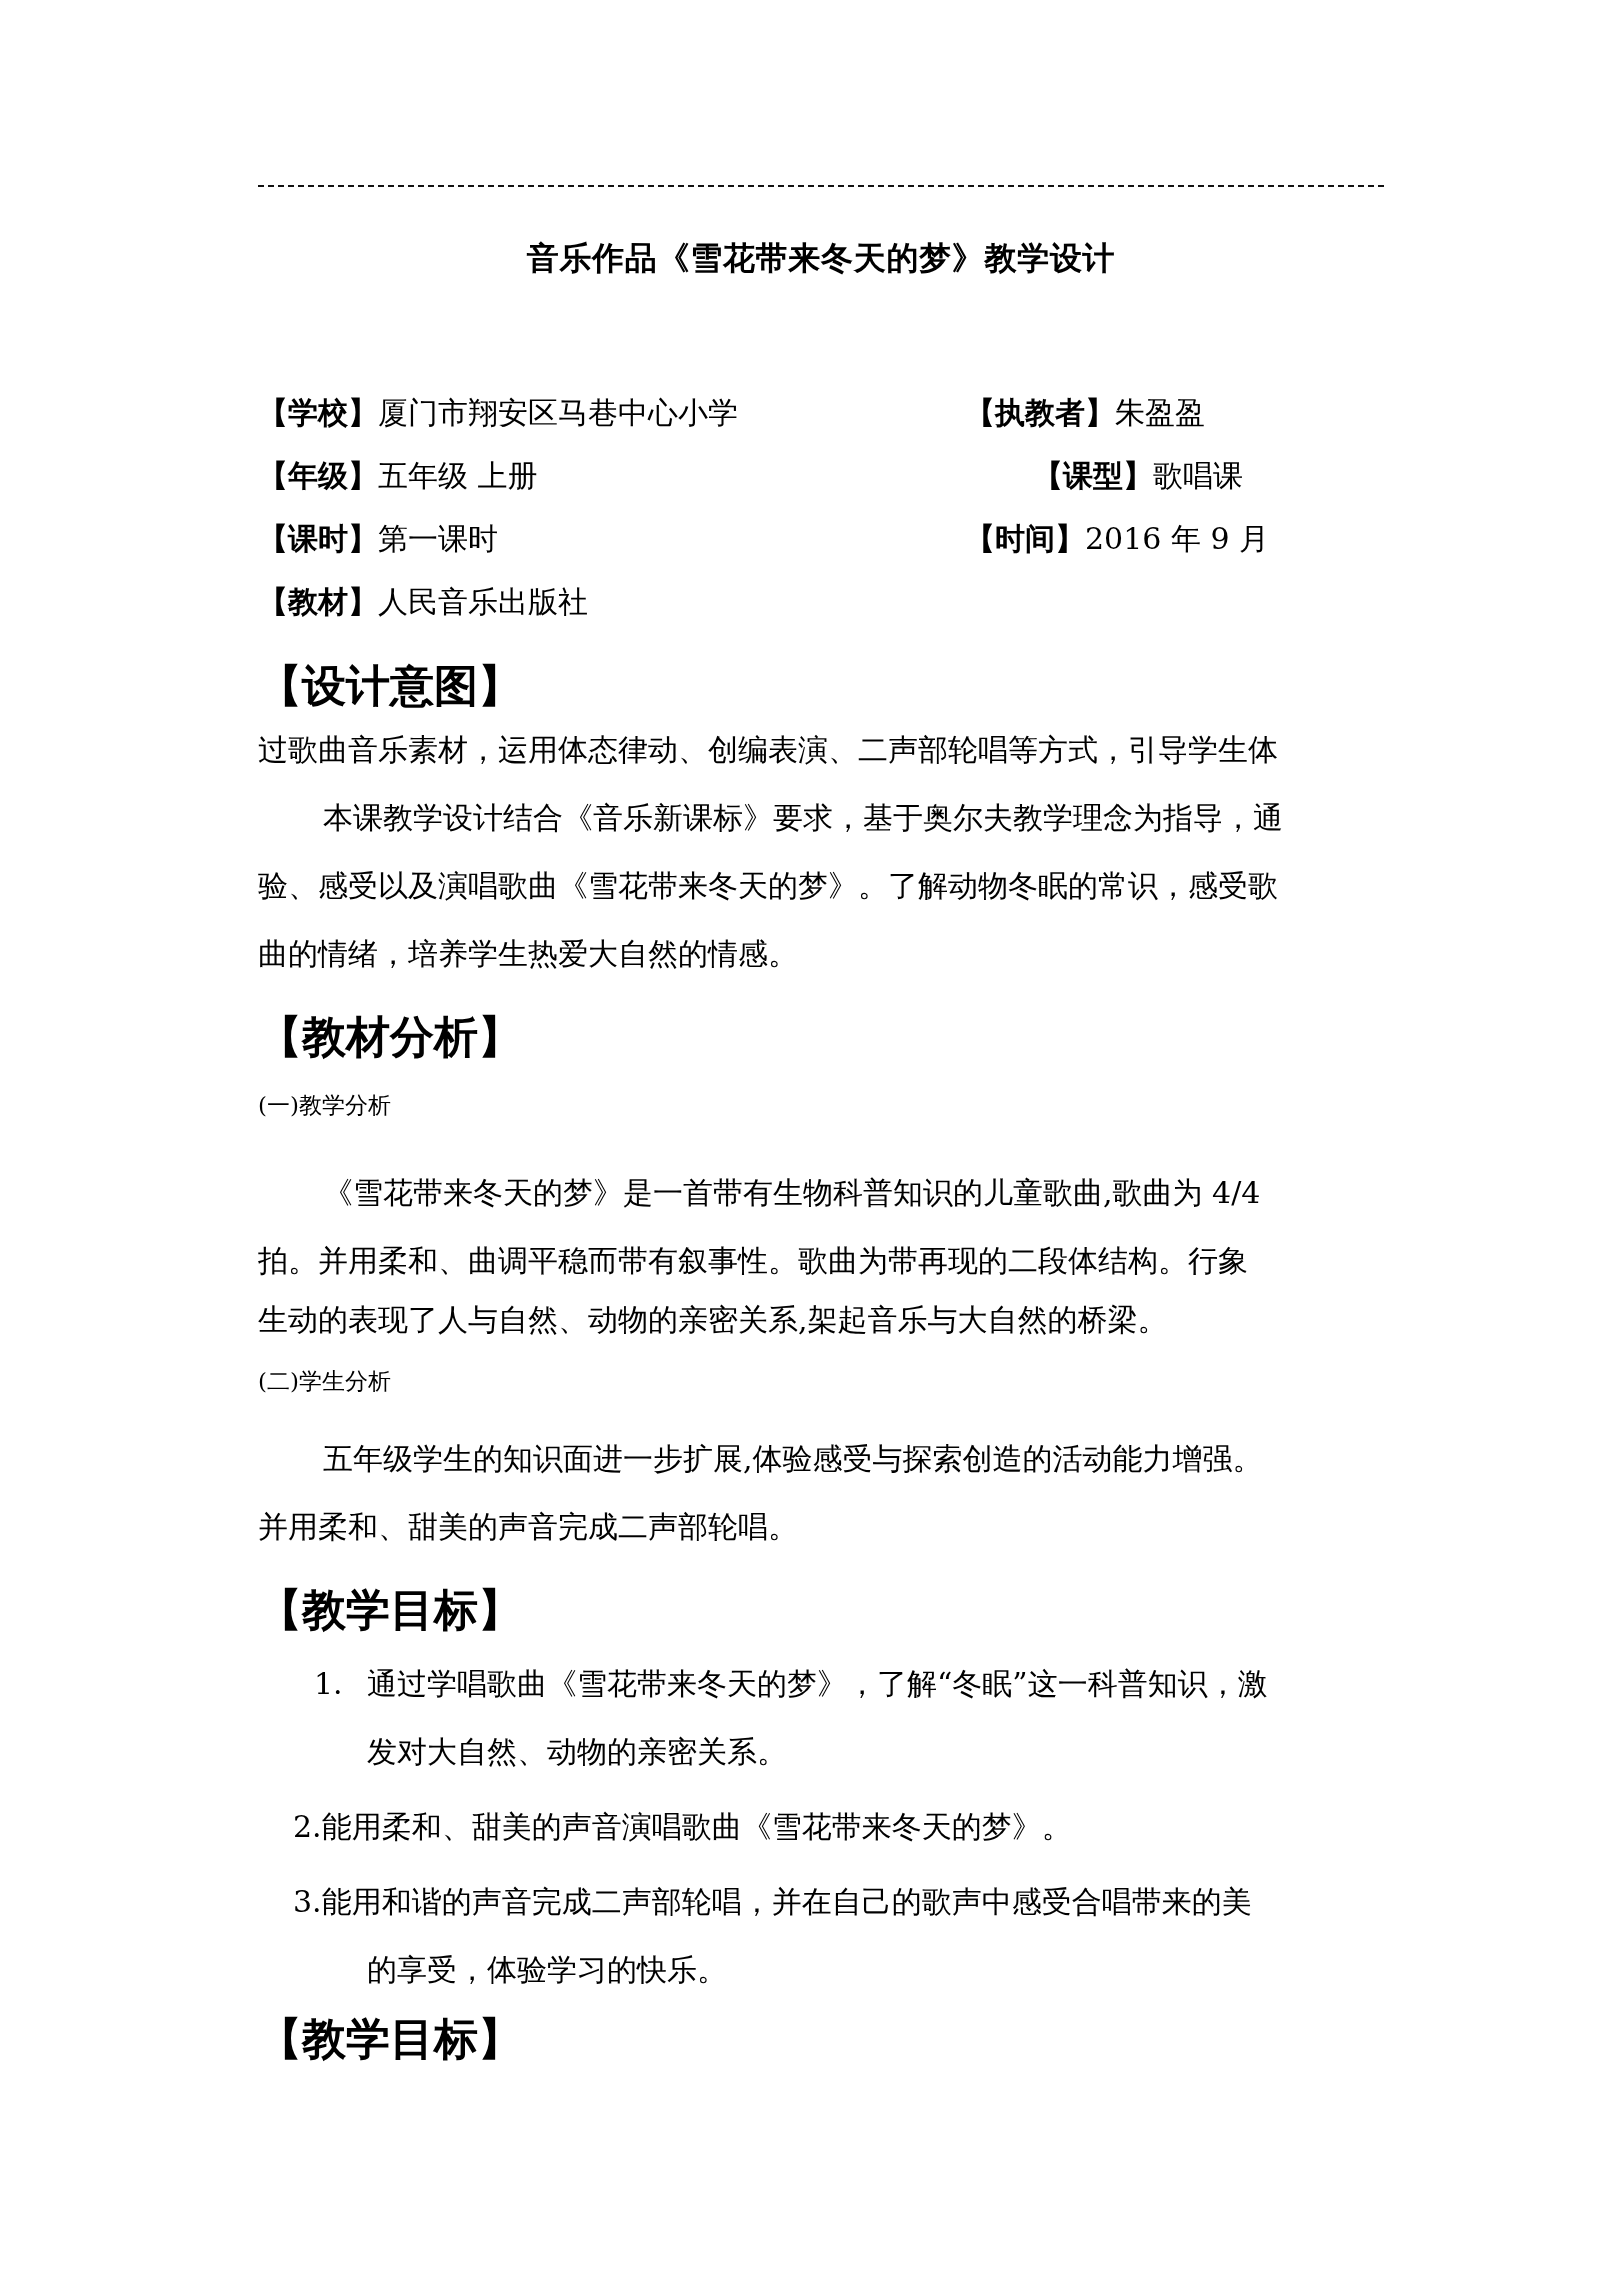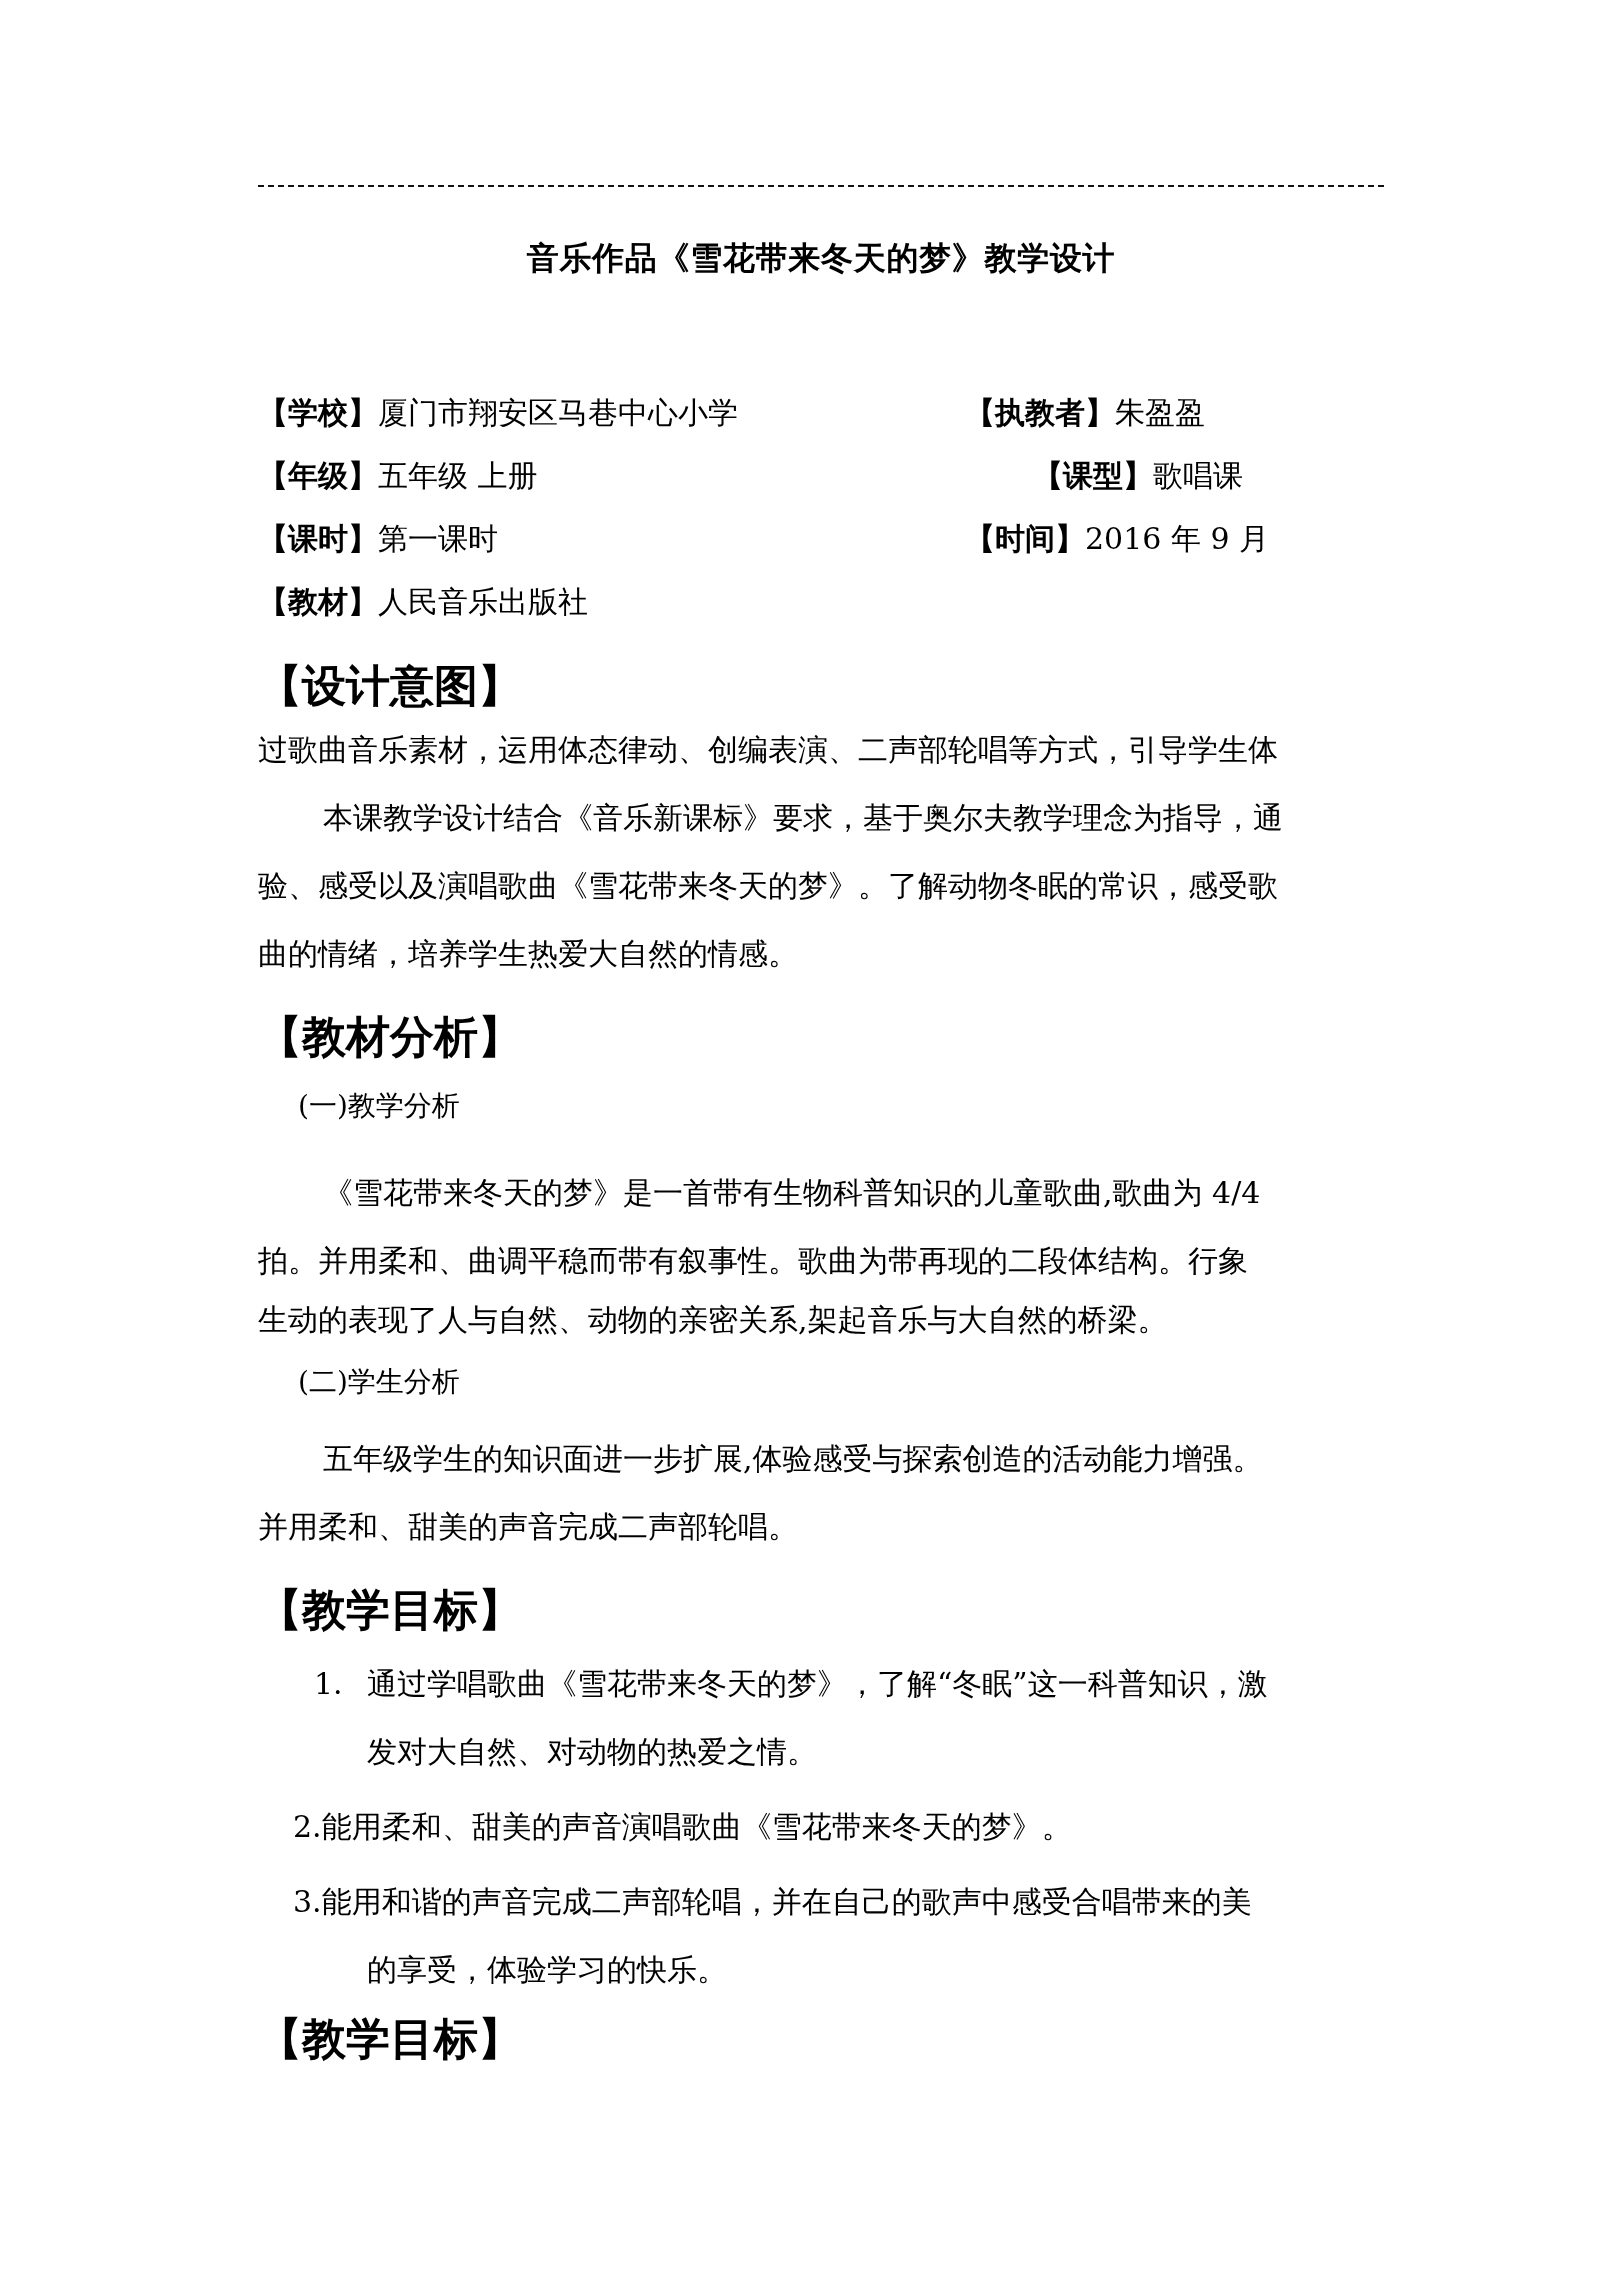--- a/index.html
+++ b/index.html
@@ -84,25 +84,24 @@
     font-size: 44px;
     font-weight: bold;
     line-height: 42px;
     white-space: nowrap;
   }
 
   
   .subheading {
     position: absolute;
     left: 0;
-    font-size: 28px;
+    font-size: 23px;
     font-weight: normal;
     line-height: 41px;
     white-space: nowrap;
-    margin-left: 40px;
   }
 
   
   .para {
     position: absolute;
     left: 0;
     width: 1126px;
     font-size: 30px;
   }
   .ln {
@@ -208,21 +207,21 @@
     <span class="ln ind2">五年级学生的知识面进一步扩展,体验感受与探索创造的活动能力增强。</span>
     <span class="ln">并用柔和、甜美的声音完成二声部轮唱。</span>
   </div>
 
   <div class="heading" style="top:1589px;left:258px;">【教学目标】</div>
 
   <div class="goal" style="top:1650px;left:314px;width:1070px;">
     <span class="goal-num">1.</span>
     <div class="goal-body">
       <span class="ln">通过学唱歌曲《雪花带来冬天的梦》，了解“冬眠”这一科普知识，激</span>
-      <span class="ln">发对大自然、对动物的热爱之情。</span>
+      <span class="ln">发对大自然、动物的亲密关系。</span>
     </div>
   </div>
 
   <div class="goal" style="top:1793px;left:293px;width:1091px;">
     <div class="goal-body flush">
       <span class="ln"><span>2.</span><span>能用柔和、甜美的声音演唱歌曲《雪花带来冬天的梦》。</span></span>
     </div>
   </div>
 
   <div class="goal" style="top:1868px;left:293px;width:1091px;">

